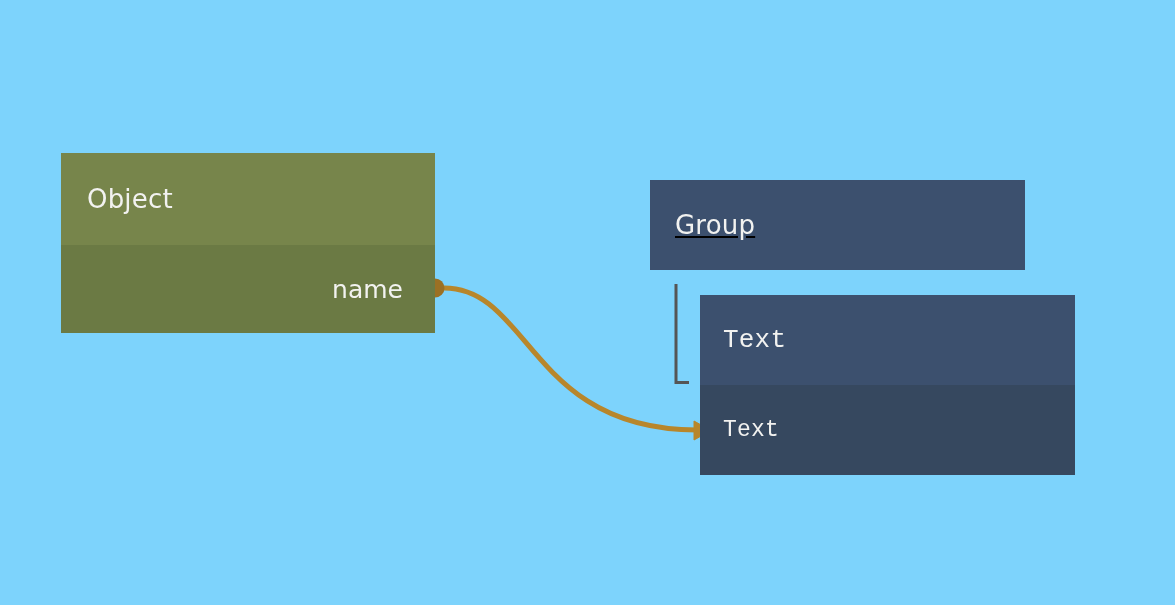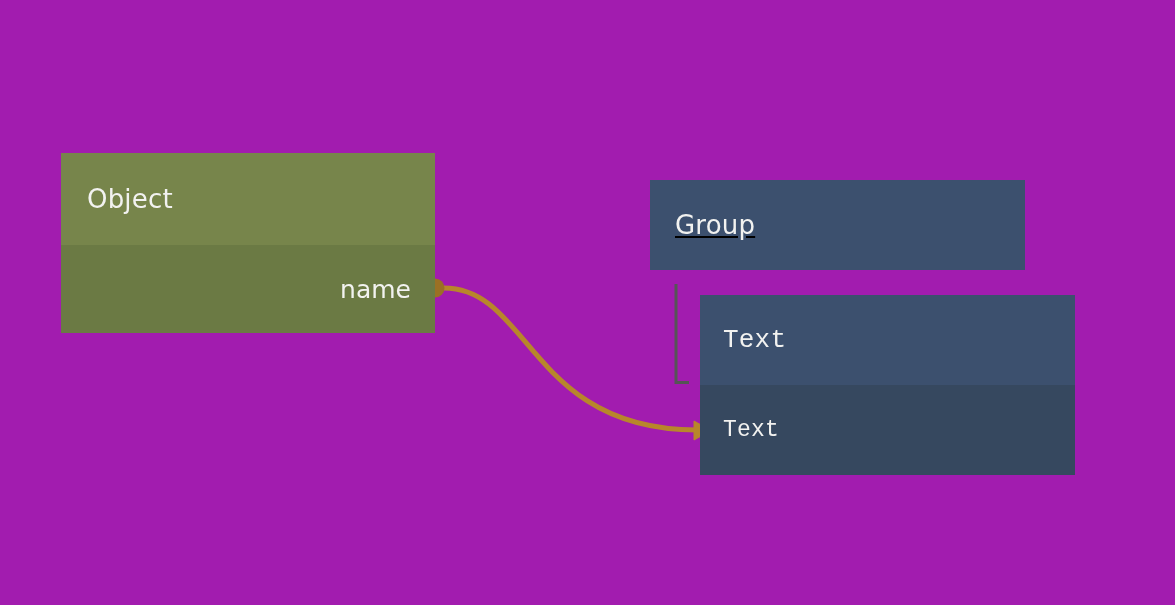--- a/index.html
+++ b/index.html
@@ -9,21 +9,21 @@
     background: #1e1e1e;
   }
   body {
     font-family: "DejaVu Sans", "Liberation Sans", sans-serif;
     -webkit-font-smoothing: antialiased;
   }
   #canvas {
     position: relative;
     width: 1175px;
     height: 605px;
-    background: #a21caf;
+    background: #7dd3fc;
     overflow: hidden;
     text-align: center;
   }
 
   
   .node {
     position: absolute;
     box-sizing: border-box;
   }
   .node-header {
@@ -63,21 +63,21 @@
   #object-node .node-title {
     font-size: 26px;
   }
   #object-node .node-body {
     top: 92px;
     height: 88px;
     background: #6b7a44;
     display: flex;
     align-items: center;
     justify-content: flex-end;
-    padding-right: 24px;
+    padding-right: 32px;
   }
   .port-row {
     display: flex;
     align-items: center;
   }
   .port-label {
     color: #f2f2f0;
     font-size: 25px;
     white-space: nowrap;
     line-height: 1;

